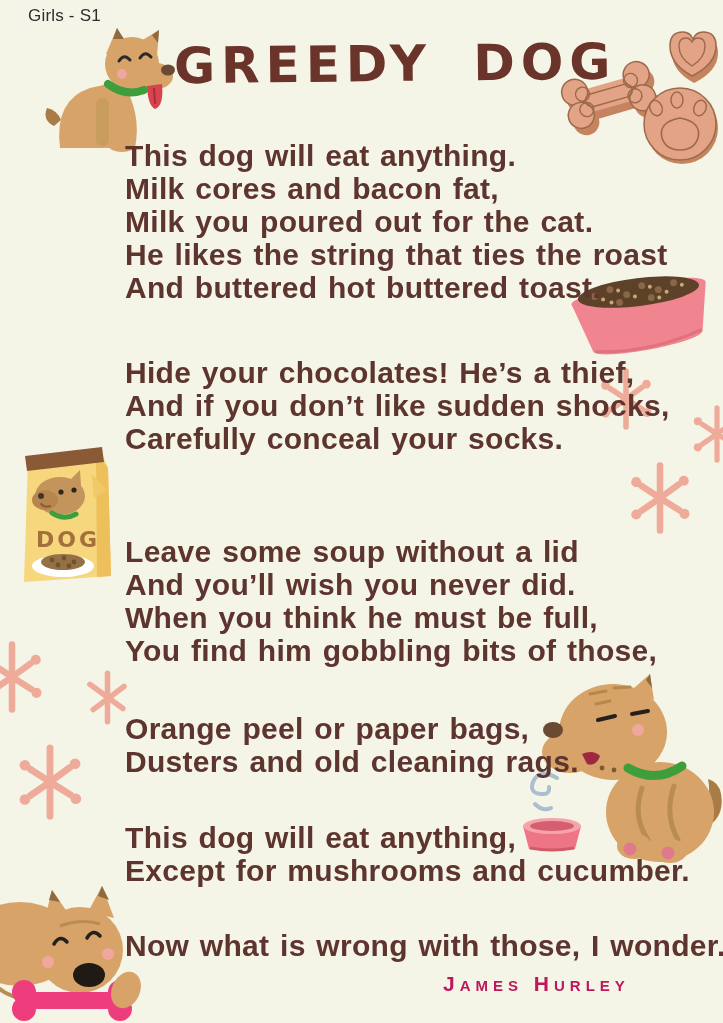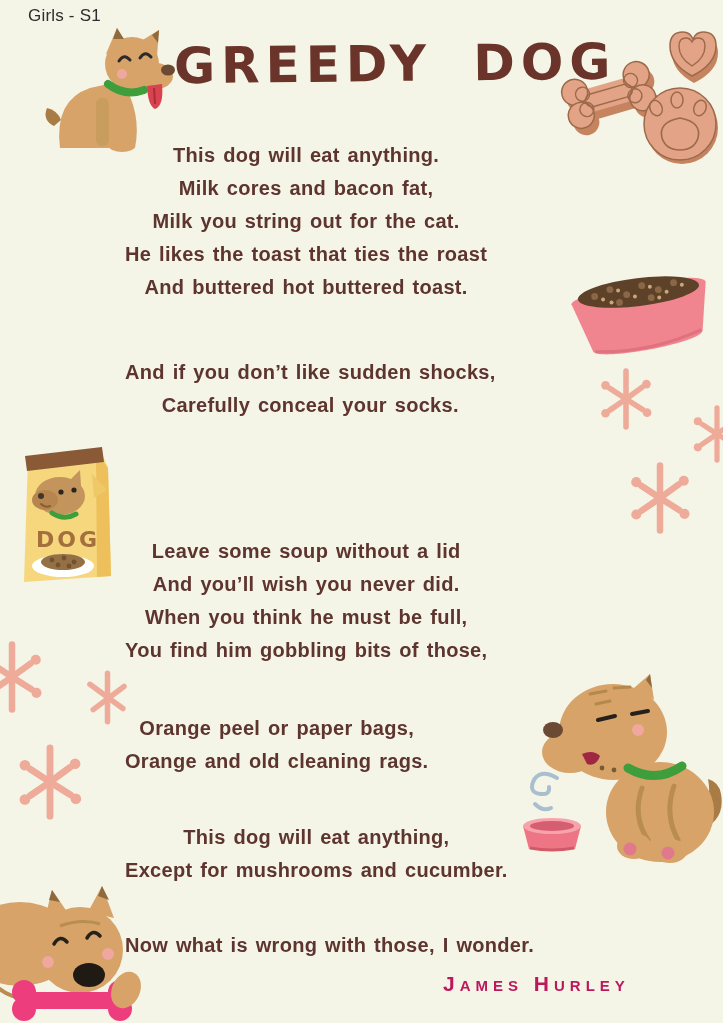--- a/index.html
+++ b/index.html
@@ -17,24 +17,23 @@
   .title{
     position:absolute;left:174px;top:34px;
     font-family:"DejaVu Sans",sans-serif;
     font-weight:800;font-size:50px;line-height:1.2;
     letter-spacing:6px;word-spacing:18px;
     color:#6b342a;transform:rotate(-.6deg);
     white-space:nowrap;
   }
   .stanza{position:absolute;left:125px;}
   .stanza .line{
-    font-weight:700;font-size:20px;line-height:33px;
+    font-weight:700;font-size:30px;line-height:33px;
     color:#5d342e;letter-spacing:.3px;word-spacing:2px;
     white-space:nowrap;
-    text-align:center;
   }
   .author{
     position:absolute;left:443px;top:972px;
     font-weight:700;font-size:21px;color:#be185d;
     font-variant:small-caps;letter-spacing:5px;white-space:nowrap;
   }
   .ill{position:absolute;}
   .sparkle{position:absolute;color:#efab99;}
   svg text{font-family:"DejaVu Sans",sans-serif;}
 </style>
@@ -267,40 +266,41 @@
       <circle cx="130" cy="120" r="12" fill="#ee3d7d"></circle>
         <circle cx="130" cy="137" r="12" fill="#ee3d7d"></circle>
     </g>
     <ellipse cx="99" cy="103" rx="16" ry="12" fill="#201a14"></ellipse>
     <ellipse cx="136" cy="118" rx="14" ry="19" fill="#d7a368" transform="rotate(24 136 118)"></ellipse>
   </svg>
 
   <div class="stanza" style="top:139px">
     <div class="line">This dog will eat anything.</div>
     <div class="line">Milk cores and bacon fat,</div>
-    <div class="line">Milk you string out for the cat.</div>
-    <div class="line">He likes the toast that ties the roast</div>
+    <div class="line">Milk you poured out for the cat.</div>
+    <div class="line">He likes the string that ties the roast</div>
     <div class="line">And buttered hot buttered toast.</div>
   </div>
 
   <div class="stanza" style="top:356px">
+    <div class="line">Hide your chocolates! He’s a thief,</div>
     <div class="line">And if you don’t like sudden shocks,</div>
     <div class="line">Carefully conceal your socks.</div>
   </div>
 
   <div class="stanza" style="top:535px">
     <div class="line">Leave some soup without a lid</div>
     <div class="line">And you’ll wish you never did.</div>
     <div class="line">When you think he must be full,</div>
     <div class="line">You find him gobbling bits of those,</div>
   </div>
 
   <div class="stanza" style="top:712px">
     <div class="line">Orange peel or paper bags,</div>
-    <div class="line">Orange and old cleaning rags.</div>
+    <div class="line">Dusters and old cleaning rags.</div>
   </div>
 
   <div class="stanza" style="top:821px">
     <div class="line">This dog will eat anything,</div>
     <div class="line">Except for mushrooms and cucumber.</div>
   </div>
 
   <div class="stanza" style="top:929px">
     <div class="line">Now what is wrong with those, I wonder.</div>
   </div>

